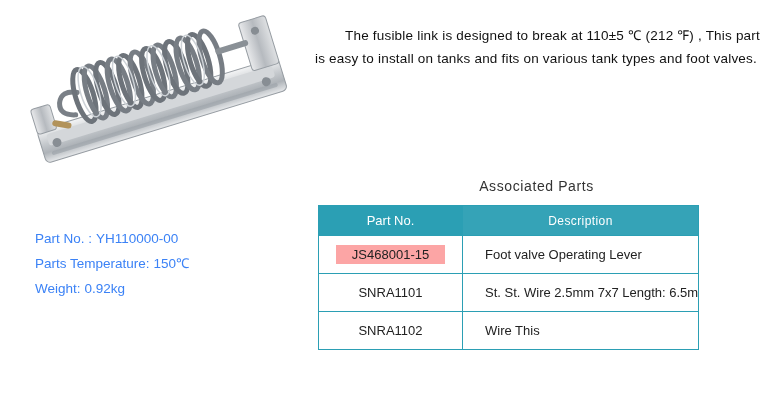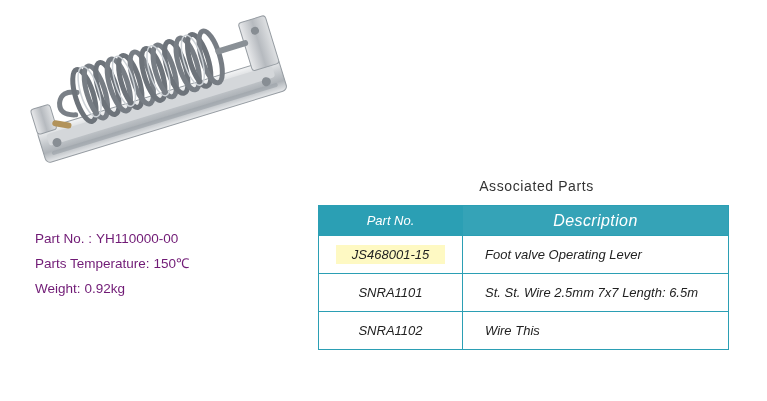--- a/index.html
+++ b/index.html
@@ -17,51 +17,51 @@
   }
   
   .intro{
     position:absolute;left:315px;top:24px;width:448px;
     font-size:13.5px;line-height:1.72;color:#111;
     text-indent:30px;margin:0;letter-spacing:.2px;
   }
   
   .specs{
     position:absolute;left:35px;top:226px;width:270px;
-    font-size:13.5px;color:#701a75;
+    font-size:13.5px;color:#3b82f6;
   }
   .spec-line{height:25px;line-height:25px;white-space:nowrap;}
   .spec-line .lbl{margin-right:4px;}
   
   .assoc-title{
     position:absolute;left:318px;top:178px;width:437px;
     text-align:center;font-size:14px;color:#333;letter-spacing:.6px;
     margin:0;font-weight:400;
   }
   
   .parts-table{
-    position:absolute;left:318px;top:205px;width:411px;
+    position:absolute;left:318px;top:205px;width:381px;
     border-collapse:collapse;table-layout:fixed;
-    font-size:13px;color:#222;font-style:italic;
+    font-size:13px;color:#222;
   }
   .parts-table col.c1{width:144px;}
   .parts-table th,.parts-table td{
     border:1px solid #2b9fb4;
     overflow:hidden;white-space:nowrap;
   }
   .parts-table thead th{
     background:#2b9fb4;color:#ffffff;font-weight:400;
     height:27px;text-align:center;
   }
   .parts-table thead th.h-part{font-size:13px;}
-  .parts-table thead th.h-desc{font-size:16px;opacity:.95;letter-spacing:.4px;}
+  .parts-table thead th.h-desc{font-size:12px;opacity:.95;letter-spacing:.4px;}
   .parts-table tbody td{height:35px;background:#ffffff;}
   .parts-table td.part-cell{text-align:center;}
   .parts-table td.desc-cell{text-align:left;padding-left:22px;}
-  .hl{background:#fef9c3;padding:2px 16px;}
+  .hl{background:#fca5a5;padding:2px 16px;}
 </style>
 </head>
 <body>
 
 <div class="page">
 
   <div class="photo">
     <svg width="302" height="168" viewBox="0 0 302 168">
       <defs>
         <linearGradient id="metal" x1="0" y1="0" x2="0" y2="1">
@@ -111,20 +111,21 @@
           <ellipse cx="122" cy="66" rx="9" ry="26" stroke="#cdd2d7" stroke-width="1.5"></ellipse>
           <ellipse cx="158" cy="66" rx="9" ry="26" stroke="#cdd2d7" stroke-width="1.5"></ellipse>
           <ellipse cx="194" cy="66" rx="9" ry="26" stroke="#cdd2d7" stroke-width="1.5"></ellipse>
         </g>
 
         <rect x="218" y="62" width="34" height="6" rx="3" fill="#8a9096"></rect>
       </g>
     </svg>
   </div>
 
+  <p class="intro">The fusible link is designed to break at 110±5 ℃ (212 ℉) , This part is easy to install on tanks and fits on various tank types and foot valves.</p>
 
   <div class="specs">
     <div class="spec-line">
       <span class="lbl">Part No. :</span><span>YH110000-00</span>
     </div>
     <div class="spec-line">
       <span class="lbl">Parts Temperature:</span><span>150℃</span>
     </div>
     <div class="spec-line">
       <span class="lbl">Weight:</span><span>0.92kg</span>

